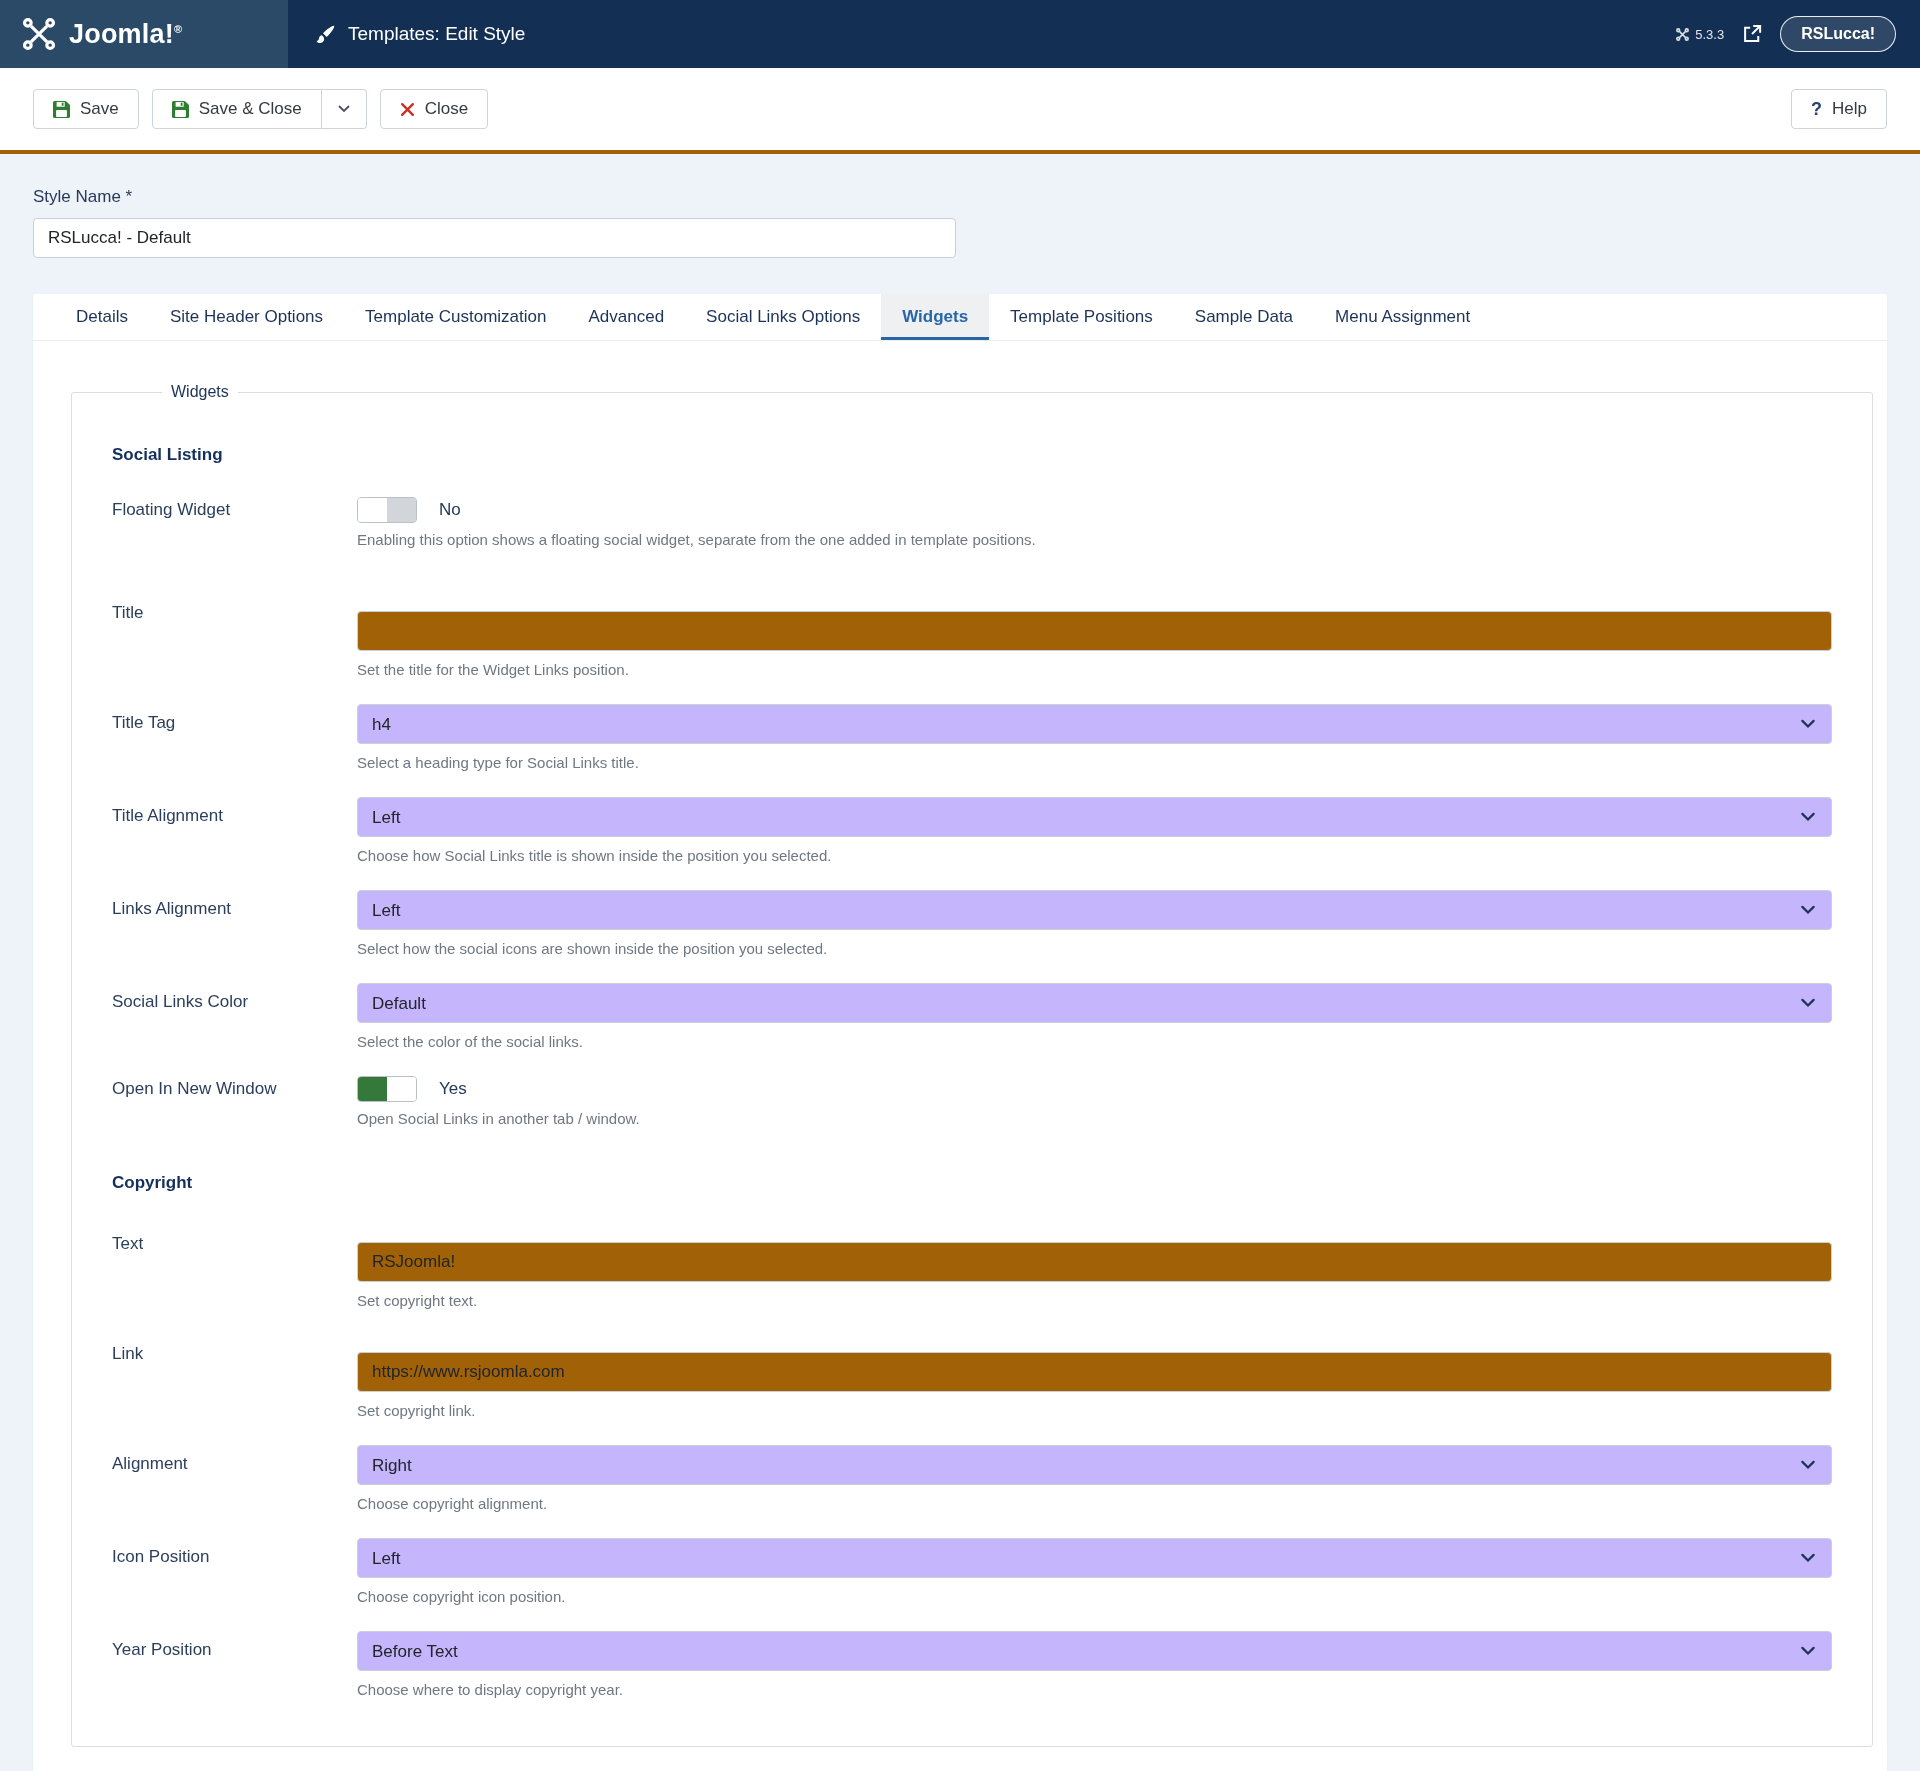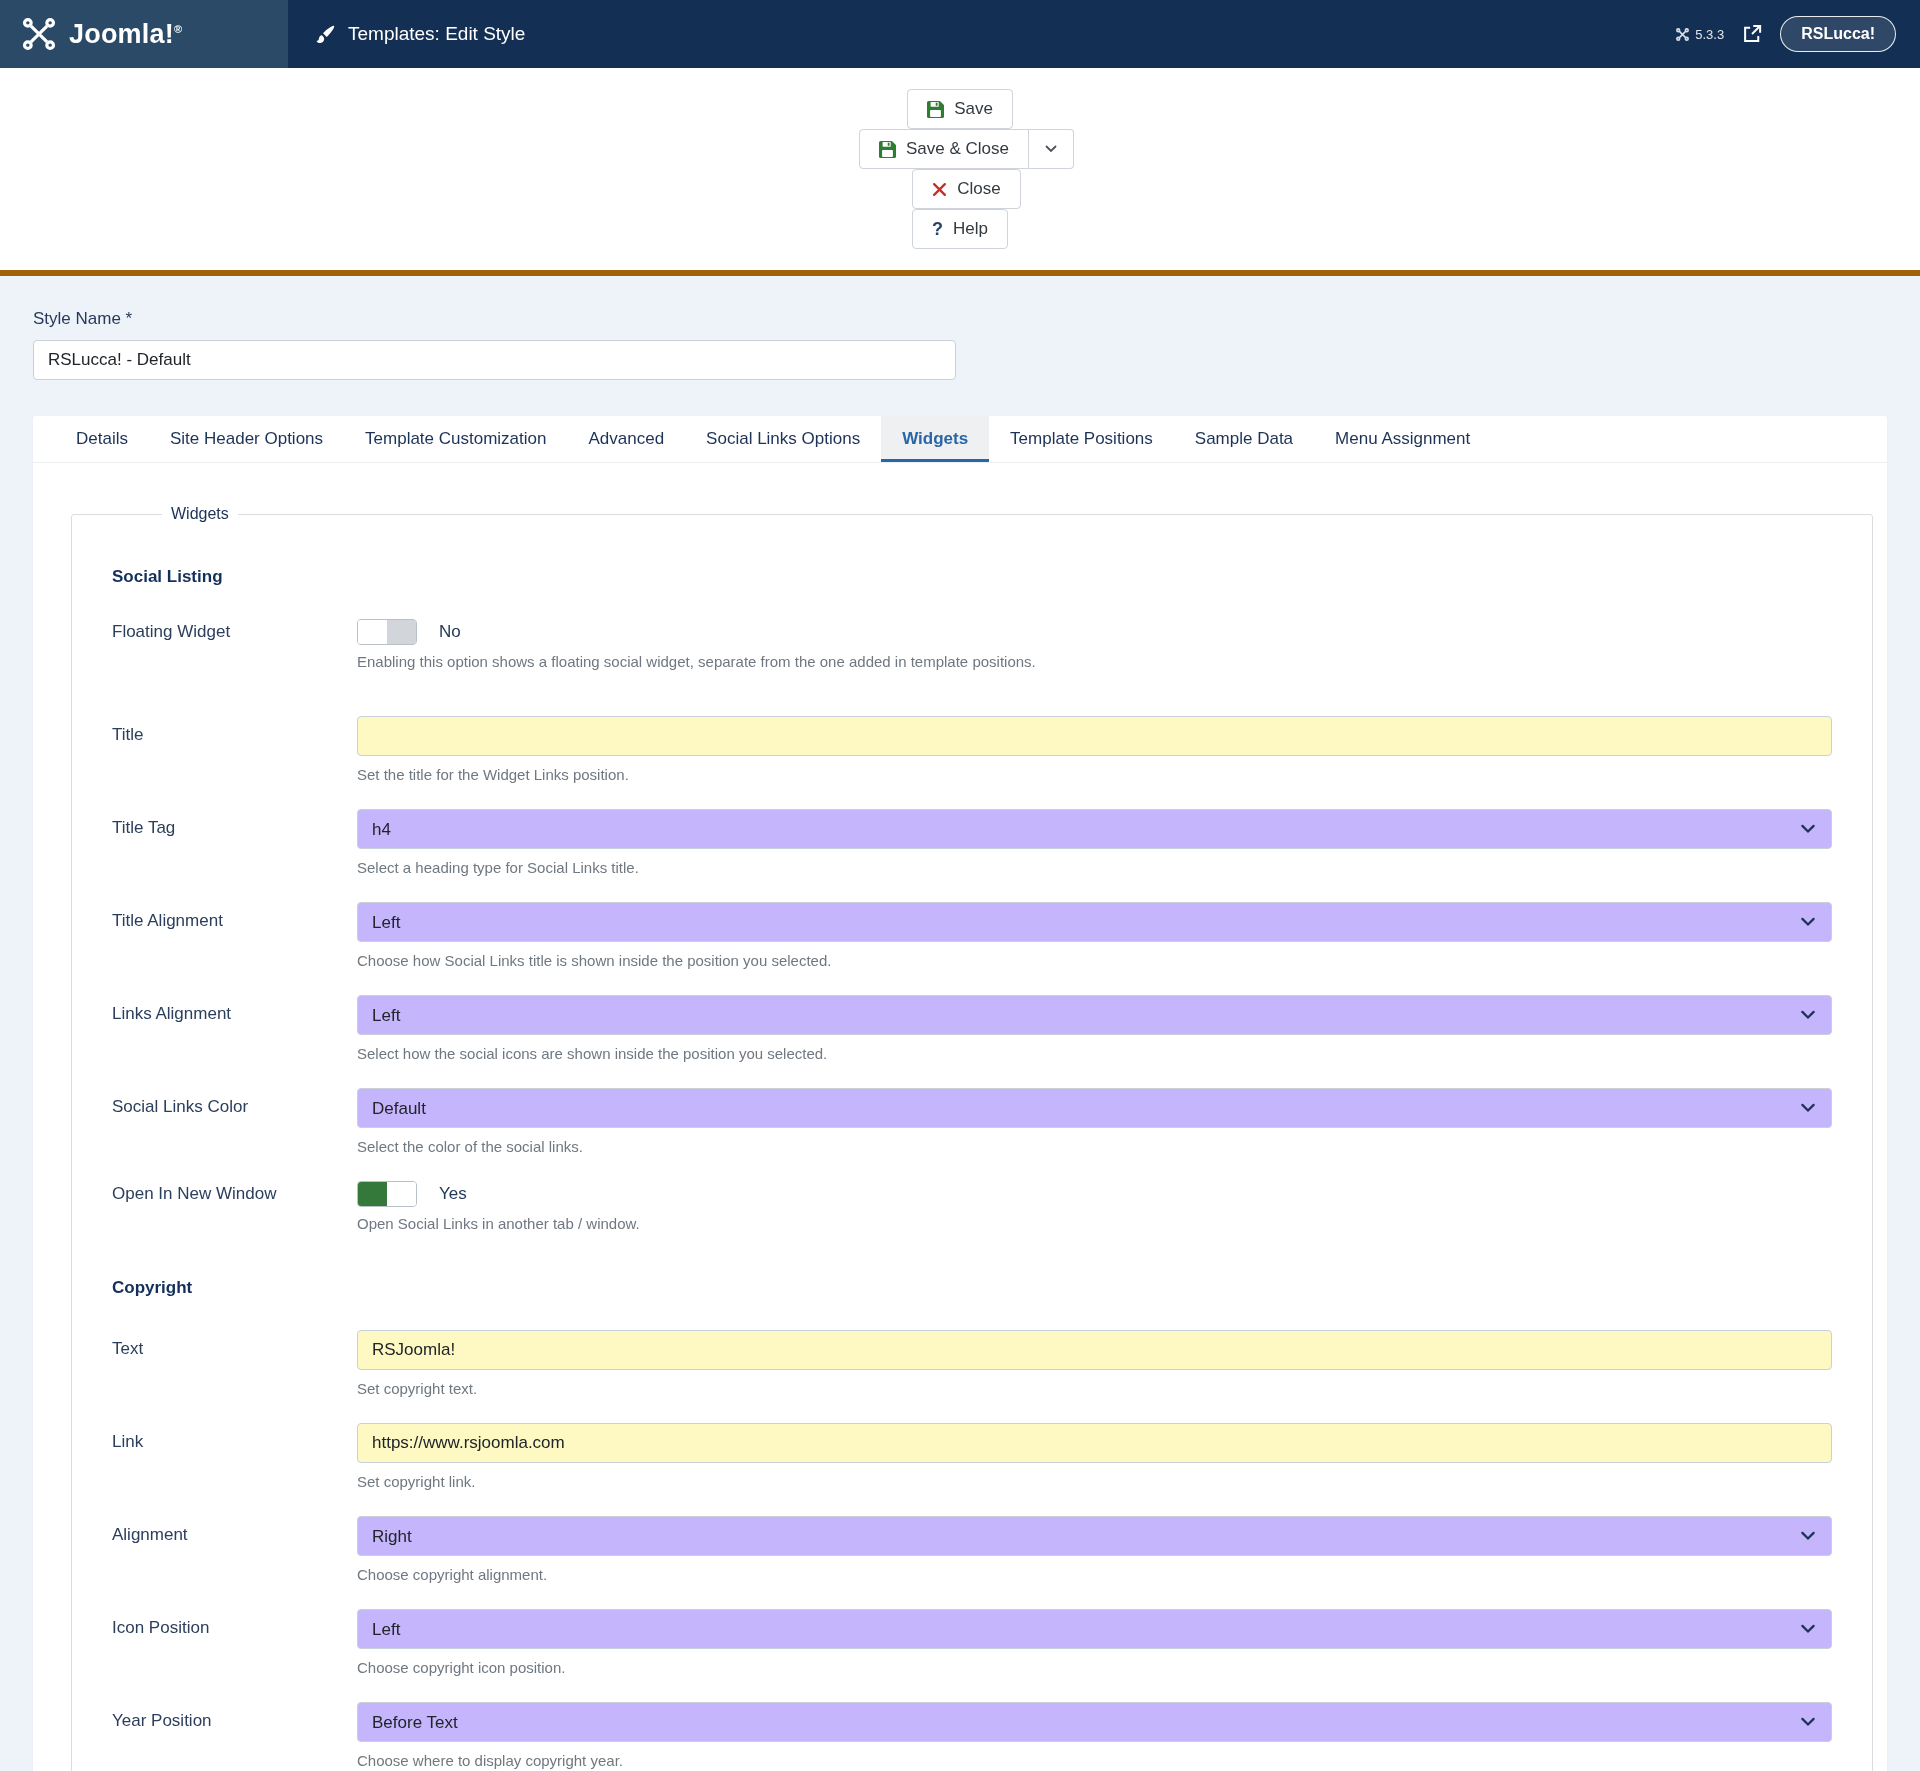--- a/index.html
+++ b/index.html
@@ -20,21 +20,21 @@
   .header-right { margin-left:auto; display:flex; align-items:center; gap:14px; padding-right:24px; }
   .version { display:flex; align-items:center; gap:6px; font-size:13px; color:rgba(255,255,255,.88); }
   .icon-btn { background:none; border:none; padding:4px; cursor:pointer; display:flex; align-items:center; }
   .user-pill {
     display:flex; align-items:center; height:36px; padding:0 20px;
     border:1px solid rgba(255,255,255,.9); border-radius:999px;
     background:rgba(255,255,255,.12); color:#fff; font-size:16px; font-weight:bold; cursor:pointer;
   }
 
   
-  .toolbar { background:#fff; border-bottom:6px solid #a16207; padding:21px 33px; display:flex; align-items:center;flex-direction:column; }
+  .toolbar { background:#fff; border-bottom:4px solid #a16207; padding:21px 33px; display:flex; align-items:center; }
   .btn {
     display:inline-flex; align-items:center; gap:10px; height:40px; padding:0 19px;
     background:#fff; border:1px solid #ced4da; border-radius:4px;
     font-size:17px; color:#333a41; cursor:pointer; font-family:inherit;
   }
   .btn + .btn, .btn-group + .btn { margin-left:13px; }
   .btn-group { display:inline-flex; margin-left:13px; }
   .btn-group .btn { margin-left:0; }
   .btn-group .btn.main { border-radius:4px 0 0 4px; }
   .btn-group .btn.caret-btn { border-radius:0 4px 4px 0; border-left:none; padding:0 14px; }
@@ -73,21 +73,21 @@
   .sheading.later { margin-top:18px; }
 
   .f-row { display:grid; grid-template-columns:245px 1fr; margin-bottom:26px; }
   .f-row.toggle-row { margin-bottom:46px; }
   .f-label { font-size:17px; color:#2b3e5c; padding-top:9px; }
   .f-row.toggle-row .f-label { padding-top:3px; }
   .f-desc { margin-top:10px; font-size:15px; color:#6f7881; }
 
   .txt {
     width:100%; height:40px; border:1px solid #c9d0d8; border-radius:4px;
-    background:#fef9c3; font-size:17px; padding:0 14px; color:#212529; font-family:inherit;
+    background:#a16207; font-size:17px; padding:0 14px; color:#212529; font-family:inherit;margin-top:17px;
   }
 
   .sel-wrap { position:relative; }
   .sel {
     width:100%; height:40px; border:1px solid #c9d0d8; border-radius:4px;
     background:#c4b5fd; font-size:17px; padding:0 40px 0 14px; color:#212529;
     -webkit-appearance:none; appearance:none; font-family:inherit;
   }
   .caret { position:absolute; right:14px; top:50%; transform:translateY(-50%); pointer-events:none; display:flex; }
 

